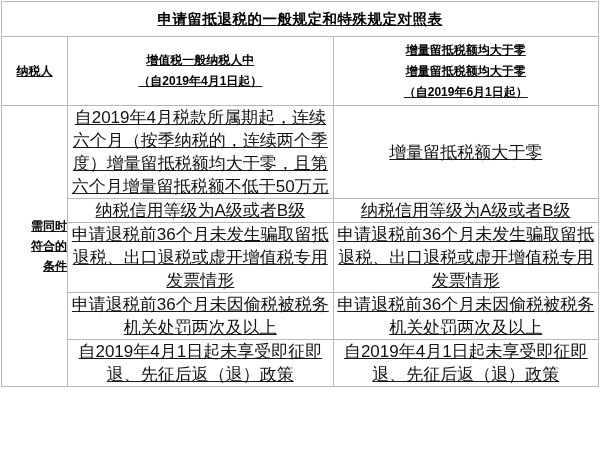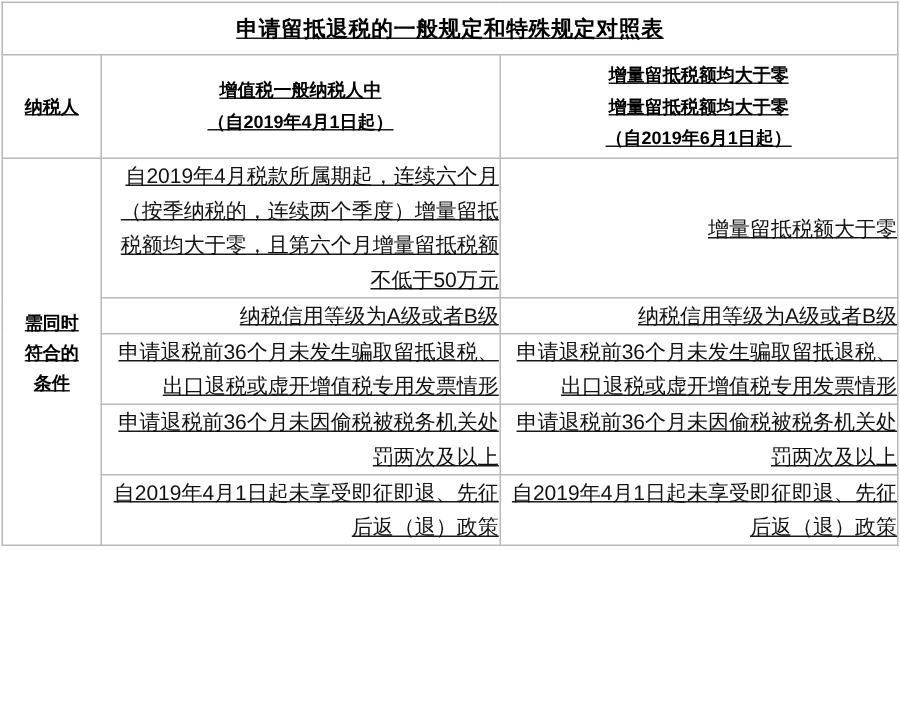--- a/index.html
+++ b/index.html
@@ -46,36 +46,36 @@
     font-size: 12px;
     font-weight: bold;
     line-height: 21px;
     color: #000;
     padding: 4px 6px;
   }
   .head-cell .ln {
     display: block;
   }
   .rowlabel-cell {
-    text-align: center;
+    text-align: right;
     font-size: 12px;
     font-weight: bold;
     line-height: 20px;
     color: #000;
     padding: 4px 2px;
   }
   .rowlabel-cell .ln {
     display: block;
   }
   .body-cell {
-    font-size: 14px;
+    font-size: 17px;
     line-height: 23px;
     color: #111;
     padding: 7px 9px 7px 9px;
-    text-align: right;
+    text-align: center;
     vertical-align: middle;
   }
   .col-label { width: 66px; }
   .col-a { width: 265px; }
   .col-b { width: 265px; }
 </style>
 </head>
 <body>
 
 <div class="sheet">

